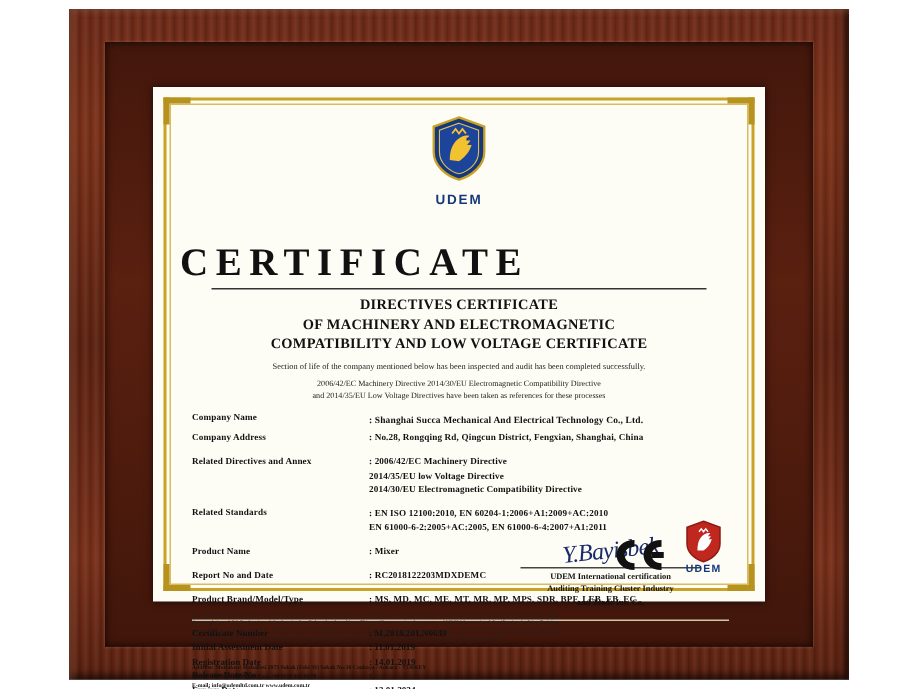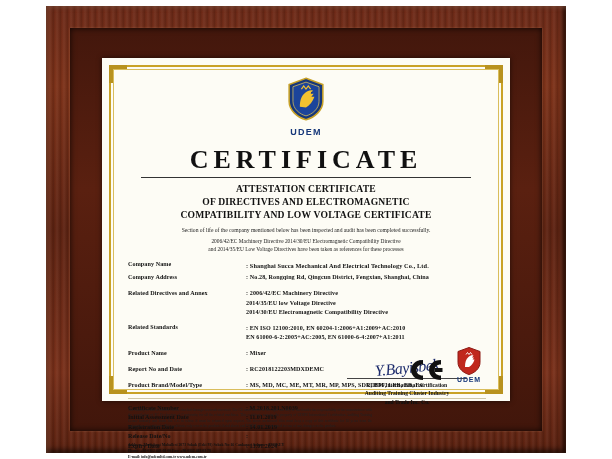--- a/index.html
+++ b/index.html
@@ -104,27 +104,27 @@
     font-family: "Liberation Sans", sans-serif;
     font-size: 9px;
     font-weight: bold;
     letter-spacing: 1.2px;
     color: #16377a;
     margin-top: 1px;
   }
 
   
   #cert-title {
-    text-align: center;
+    text-align: left;
     font-family: "Liberation Serif", serif;
     font-size: 26px;
     font-weight: bold;
     letter-spacing: 5px;
     color: #111;
-    margin-top: 10px;
+    margin-top: 24px;
     line-height: 1;
   }
   #title-rule {
     width: 330px;
     height: 1px;
     background: #333;
     margin: 4px auto 5px auto;
   }
   .subtitle {
     text-align: center;
@@ -316,22 +316,22 @@
                      C39 33 35 38 30 41 Z" fill="#f2c230"></path>
             <circle cx="37.5" cy="21.5" r="1" fill="#16377a"></circle>
             <path d="M24 17 L27 13 L30 17 L33 13 L36 17" fill="none" stroke="#f2c230" stroke-width="1.6"></path>
           </svg>
           <span id="logo-text">UDEM</span>
         </div>
 
         <div id="cert-title">CERTIFICATE</div>
         <div id="title-rule"></div>
 
-        <div class="subtitle">ATTESTATION CERTIFICATE</div>
-        <div class="subtitle">OF DIRECTIVES AND ELECTROMAGNETIC</div>
+        <div class="subtitle">DIRECTIVES CERTIFICATE</div>
+        <div class="subtitle">OF MACHINERY AND ELECTROMAGNETIC</div>
         <div class="subtitle">COMPATIBILITY AND LOW VOLTAGE CERTIFICATE</div>
 
         <div id="statement">Section of life of the company mentioned below has been inspected and audit has been completed successfully.</div>
 
         <div id="directive-note">
           <div>2006/42/EC Machinery Directive 2014/30/EU Electromagnetic Compatibility Directive</div>
           <div>and 2014/35/EU Low Voltage Directives have been taken as references for these processes</div>
         </div>
 
         <div class="rows">

